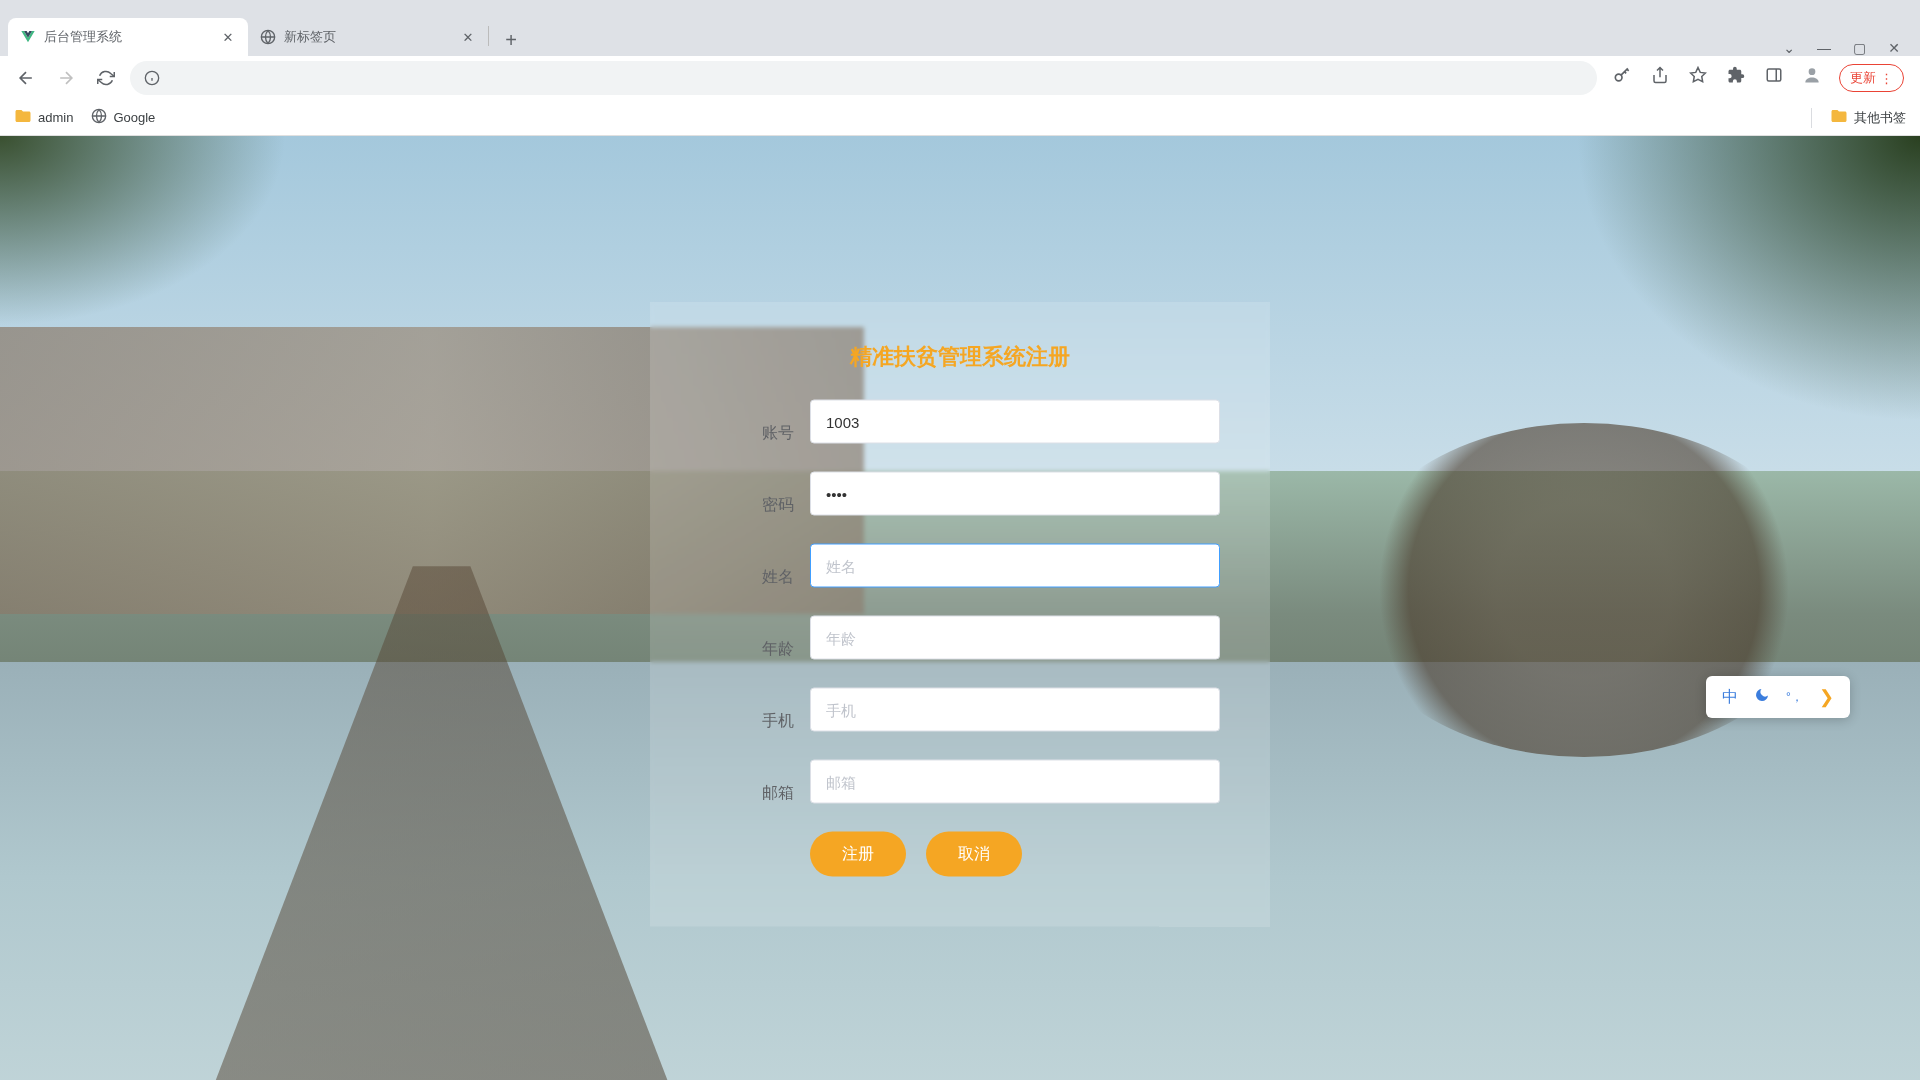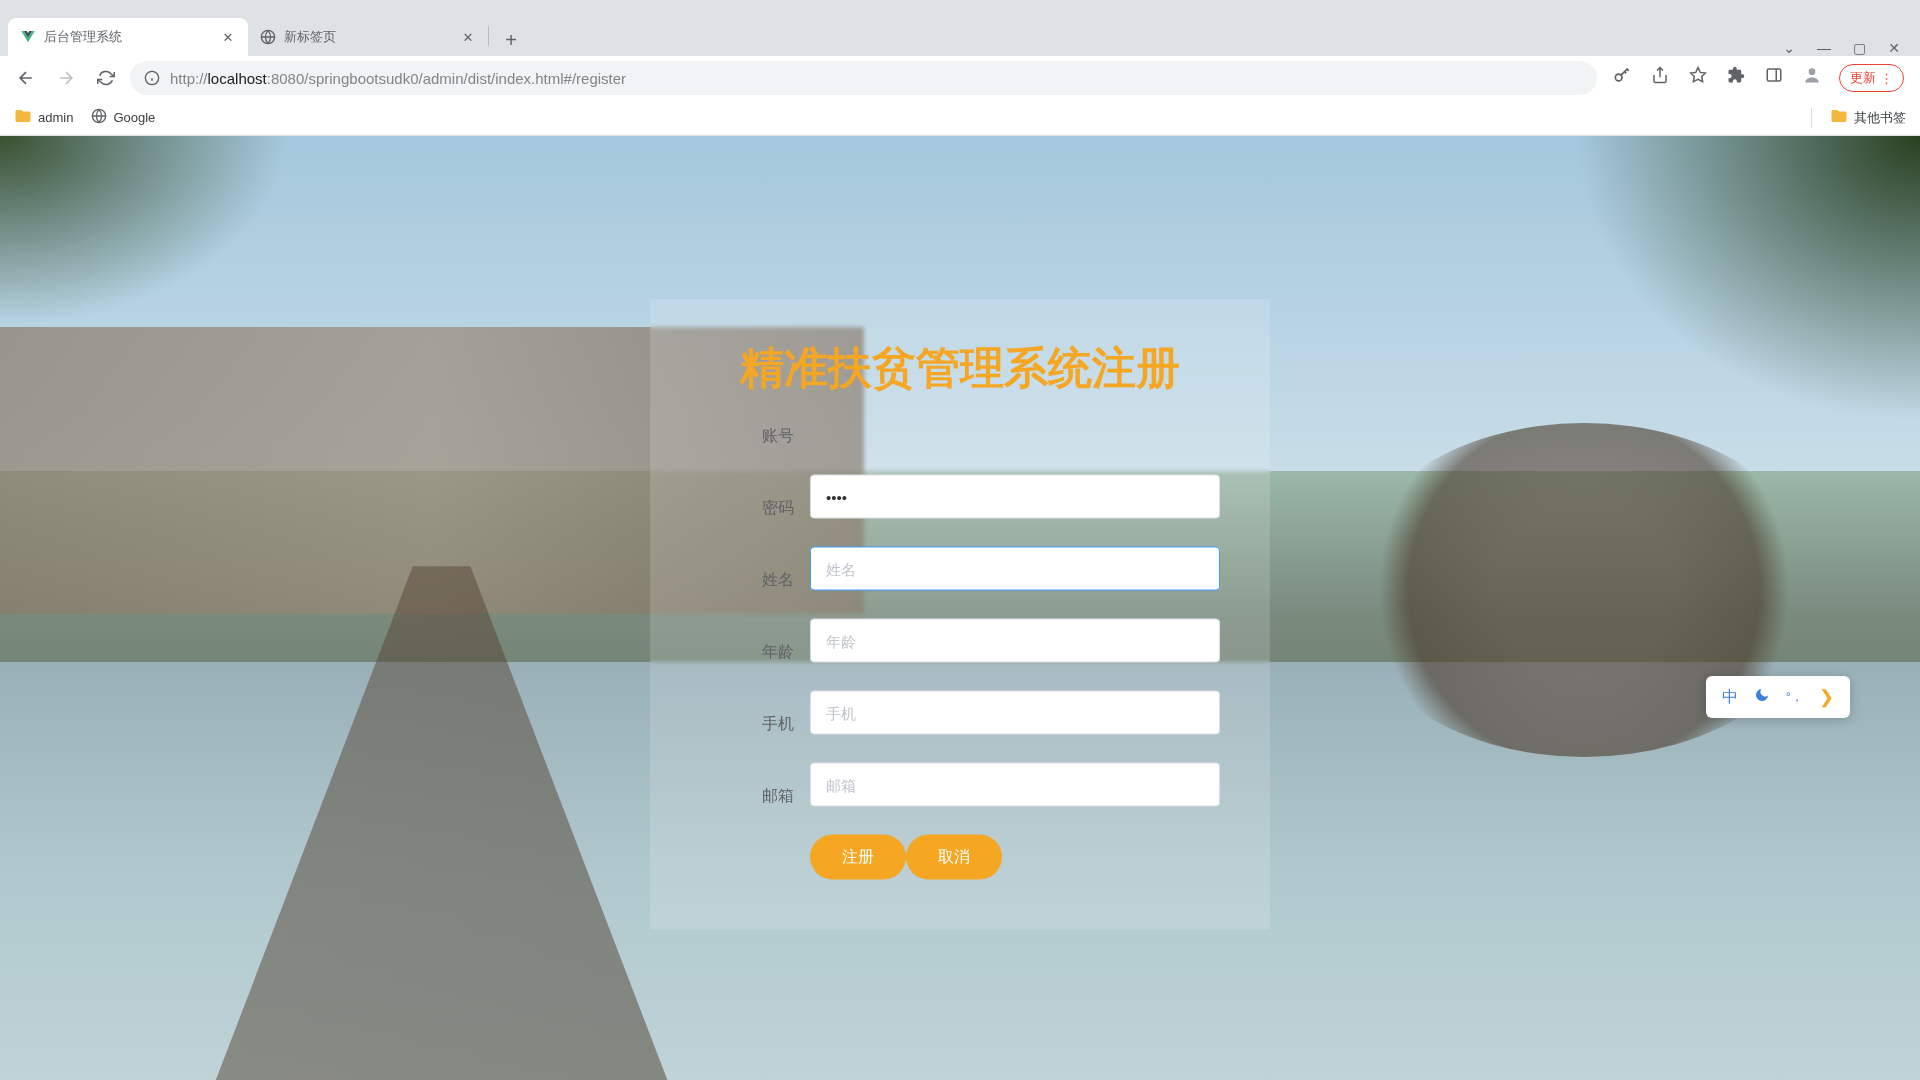--- a/index.html
+++ b/index.html
@@ -270,21 +270,21 @@
       top: 50%;
       transform: translate(-50%, -50%);
       width: 620px;
       padding: 40px 50px 50px;
       background: rgba(255, 255, 255, 0.15);
       backdrop-filter: blur(2px);
     }
     .form-title {
       text-align: center;
       color: #f5a623;
-      font-size: 44px;
+      font-size: 22px;
       font-weight: 700;
       margin-bottom: 28px;
     }
     .form-row {
       display: flex;
       align-items: flex-end;
       margin-bottom: 28px;
     }
     .form-label {
       width: 110px;
@@ -306,20 +306,21 @@
     }
     .form-input.focused {
       border-color: #409eff;
     }
     .form-input::placeholder {
       color: #c0c4cc;
     }
     .form-actions {
       padding-left: 110px;
       display: flex;
+      gap: 20px;
       margin-top: 10px;
     }
     .btn {
       padding: 12px 32px;
       border: none;
       border-radius: 24px;
       background: #f5a623;
       color: #fff;
       font-size: 16px;
       cursor: pointer;
@@ -399,23 +400,20 @@
           <path d="M3.5 9a9 9 0 0114.8-3L23 10M1 14l4.7 4a9 9 0 0014.8-3"></path>
         </svg>
     </div>
     <div class="address-bar">
       <span class="url-info">
         <svg width="16" height="16" viewBox="0 0 24 24" fill="none" stroke="currentColor" stroke-width="2">
             <circle cx="12" cy="12" r="10"></circle>
             <line x1="12" y1="16" x2="12" y2="12"></line>
             <line x1="12" y1="8" x2="12" y2="8"></line>
           </svg>
-      </span>
-      <span class="url-text">
-        <span class="gray">http://</span><span>localhost</span><span class="gray">:8080/springbootsudk0/admin/dist/index.html#/register</span>
       </span>
     </div>
     <div class="toolbar-icons">
       <span class="icon">
         <svg width="20" height="20" viewBox="0 0 24 24" fill="none" stroke="currentColor" stroke-width="2">
             <circle cx="8" cy="15" r="4"></circle>
             <path d="M10.85 12.15L19 4M18 5l2 2M15 8l2 2"></path>
           </svg>
       </span>
       <span class="icon">
@@ -491,20 +489,21 @@
     <div class="bg-waterwheel"></div>
     <div class="bg-trees-left"></div>
     <div class="bg-trees-right"></div>
   </div>
 
   <div class="form-container">
     <h1 class="form-title">精准扶贫管理系统注册</h1>
 
     <div class="form-row">
       <label class="form-label">账号</label>
+      <input class="form-input" type="text" value="1003" placeholder="账号" style="">
     </div>
 
     <div class="form-row">
       <label class="form-label">密码</label>
       <input class="form-input" type="password" value="••••" placeholder="密码" style="">
     </div>
 
     <div class="form-row">
       <label class="form-label">姓名</label>
       <input class="form-input focused" type="text" value="" placeholder="姓名" style="">

